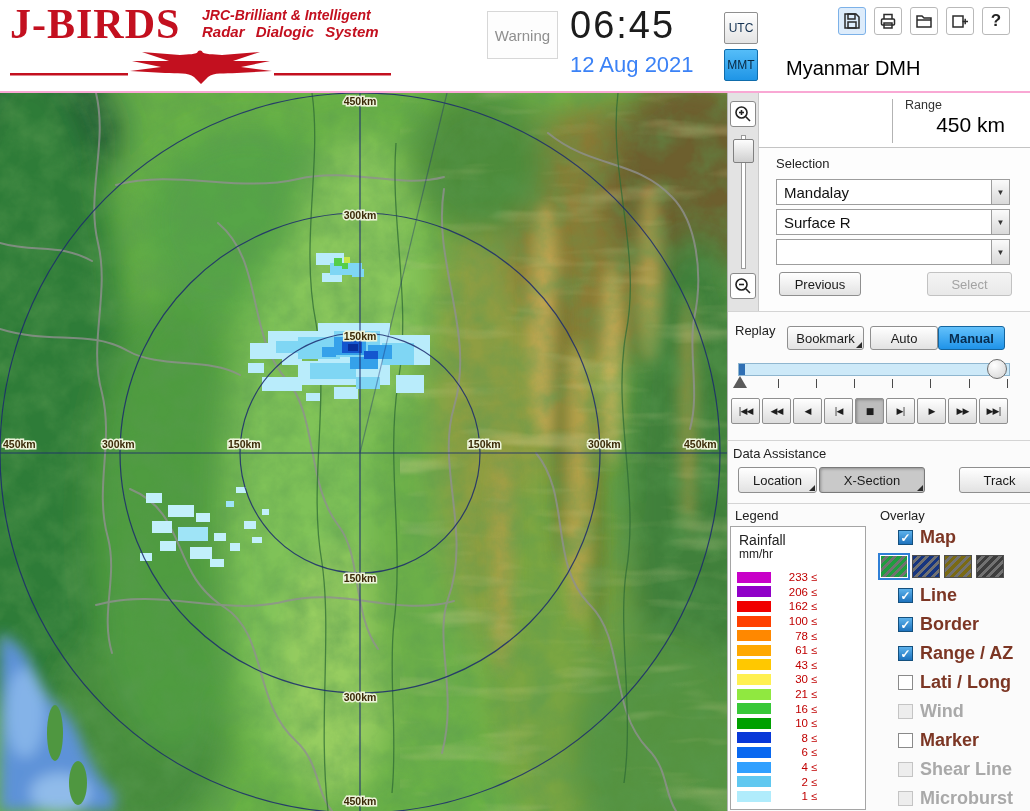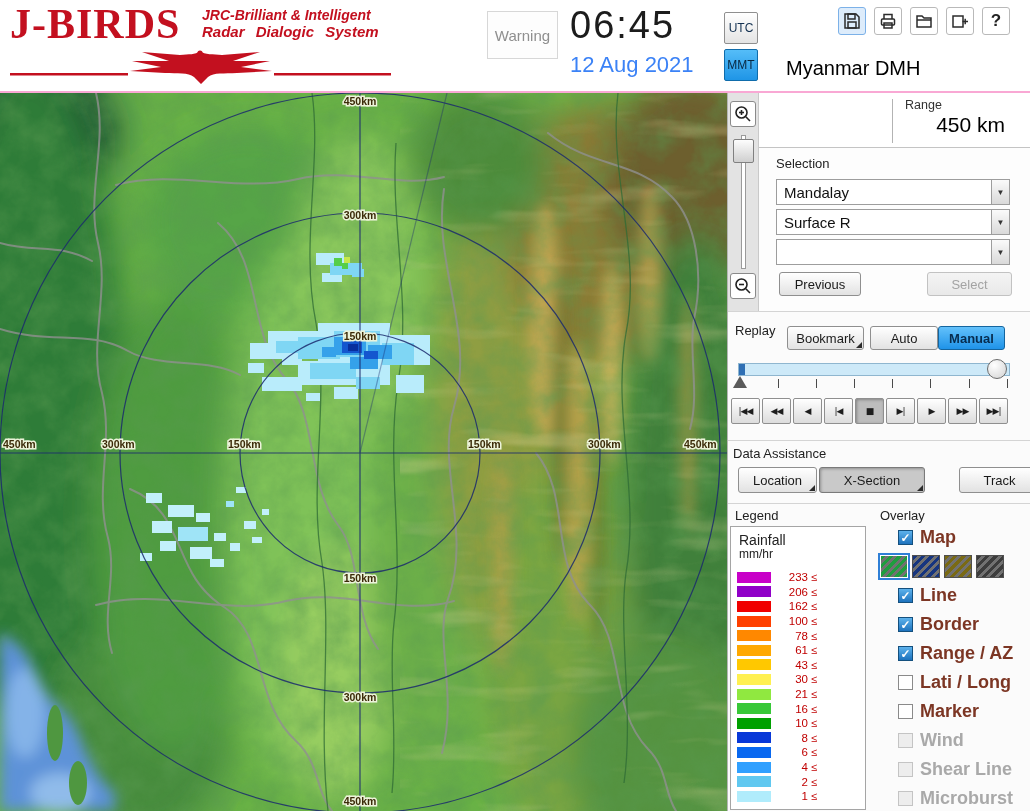--- a/index.html
+++ b/index.html
@@ -580,30 +580,30 @@
           <span class="ov-label">Border</span>
         </div>
         <div class="ov-row">
           <span class="cb checked">✓</span>
           <span class="ov-label">Range / AZ</span>
         </div>
         <div class="ov-row">
           <span class="cb"></span>
           <span class="ov-label">Lati / Long</span>
         </div>
+        <div class="ov-row disabled">
+          <span class="cb off"></span>
+          <span class="ov-label">Wind</span>
+        </div>
         <div class="ov-row">
           <span class="cb"></span>
           <span class="ov-label">Marker</span>
         </div>
         <div class="ov-row disabled">
           <span class="cb off"></span>
-          <span class="ov-label">Wind</span>
-        </div>
-        <div class="ov-row disabled">
-          <span class="cb off"></span>
           <span class="ov-label">Shear Line</span>
         </div>
         <div class="ov-row disabled">
           <span class="cb off"></span>
           <span class="ov-label">Microburst</span>
         </div>
       </div>
   </div>
 </div>
 

